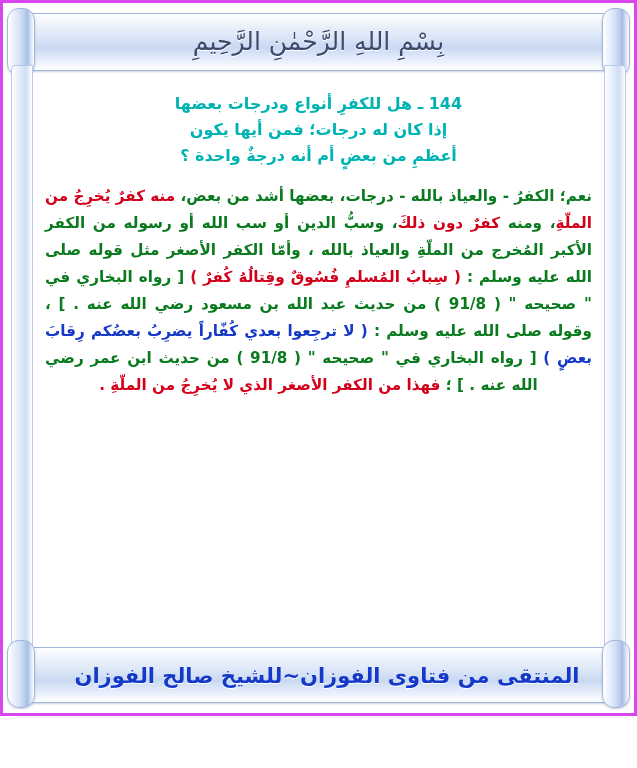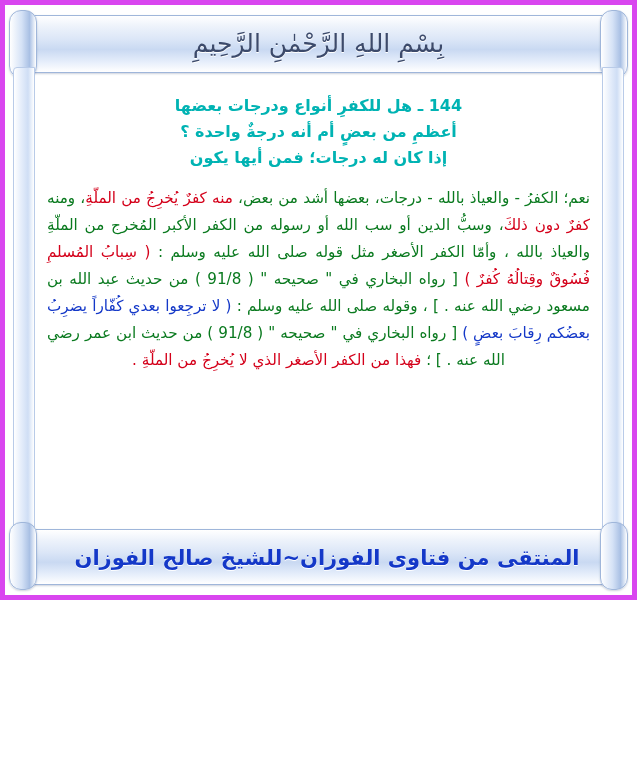--- a/index.html
+++ b/index.html
@@ -10,24 +10,24 @@
     width: 637px;
     height: 768px;
     background: #ffffff;
     font-family: "DejaVu Sans", "Liberation Sans", sans-serif;
     overflow: hidden;
   }
 
   #page {
     position: relative;
     width: 637px;
-    height: 600px;
+    height: 716px;
     background: #ffffff;
     box-sizing: border-box;
-    border: 5px solid #d946ef;
+    border: 3px solid #d946ef;
     overflow: hidden;
   }
 
   
   .scroll-band {
     position: absolute;
     left: 8px;
     right: 8px;
     height: 56px;
     background: linear-gradient(180deg,
@@ -103,21 +103,21 @@
     font-size: 16px;
     line-height: 1.62;
     color: #00b3b3;
     margin: 10px 4px 14px 4px;
     text-shadow: 0 1px 0 rgba(255,255,255,.9);
   }
   .question .q-num { color: #00b3b3; }
 
   .answer {
     font-family: "DejaVu Sans", "Liberation Sans", sans-serif;
-    font-weight: normal;
+    font-weight: bold;
     font-size: 15.2px;
     line-height: 1.78;
     color: #0a7a1f;
     text-align: justify;
     text-align-last: center;
     margin: 2px 6px 0 6px;
     direction: rtl;
   }
   .answer .red { color: #d4001a; }
   .answer .blue { color: #1438c8; }
@@ -161,22 +161,22 @@
   </div>
 
   <div class="body-area">
 
     <div class="question">
       <div>
         <span class="q-num">144</span>
         <span>ـ</span>
         <span>هل للكفرِ أنواع ودرجات بعضها</span>
       </div>
+      <div>إذا كان له درجات؛ فمن أيها يكون</div>
       <div>أعظمِ من بعضٍ أم أنه درجةٌ واحدة ؟</div>
-      <div>إذا كان له درجات؛ فمن أيها يكون</div>
     </div>
 
     <p class="answer" id="answer-text"><span class="green">نعم؛ الكفرُ - والعياذ بالله - درجات، بعضها أشد من بعض، </span><span class="red">منه</span><span class="green"> </span><span class="red">كفرٌ يُخرِجُ من الملّةِ</span><span class="green">، ومنه </span><span class="red">كفرٌ دون ذلكَ</span><span class="green">، وسبُّ الدين أو سب الله أو رسوله من الكفر الأكبر المُخرج من الملّةِ والعياذ بالله ، وأمّا الكفر الأصغر مثل قوله صلى الله عليه وسلم : </span><span class="red">( سِبابُ المُسلمِ فُسُوقٌ وقِتالُهُ كُفرٌ )</span><span class="green"> [ رواه البخاري في " صحيحه " ( 91/8 ) من حديث عبد الله بن مسعود رضي الله عنه . ] ، وقوله صلى الله عليه وسلم : </span><span class="blue">( لا ترجِعوا بعدي كُفّاراً يضرِبُ بعضُكم رِقابَ بعضٍ )</span><span class="green"> [ رواه البخاري في " صحيحه " ( 91/8 ) من حديث ابن عمر رضي الله عنه . ] ؛ </span><span class="red">فهذا من الكفر الأصغر الذي لا يُخرِجُ من الملّةِ .</span></p>
 
   </div>
 
   <div class="scroll-band bottom"></div>
   <div class="scroll-cap" style="bottom:5px; right:4px;"></div>
   <div class="scroll-cap" style="bottom:5px; left:4px;"></div>
 

